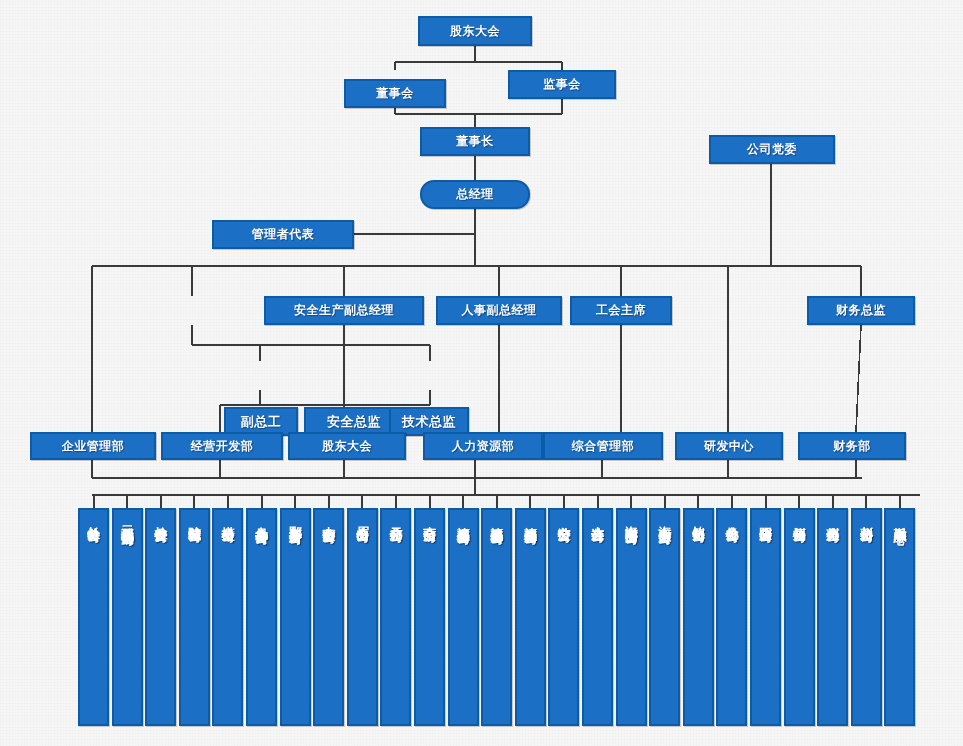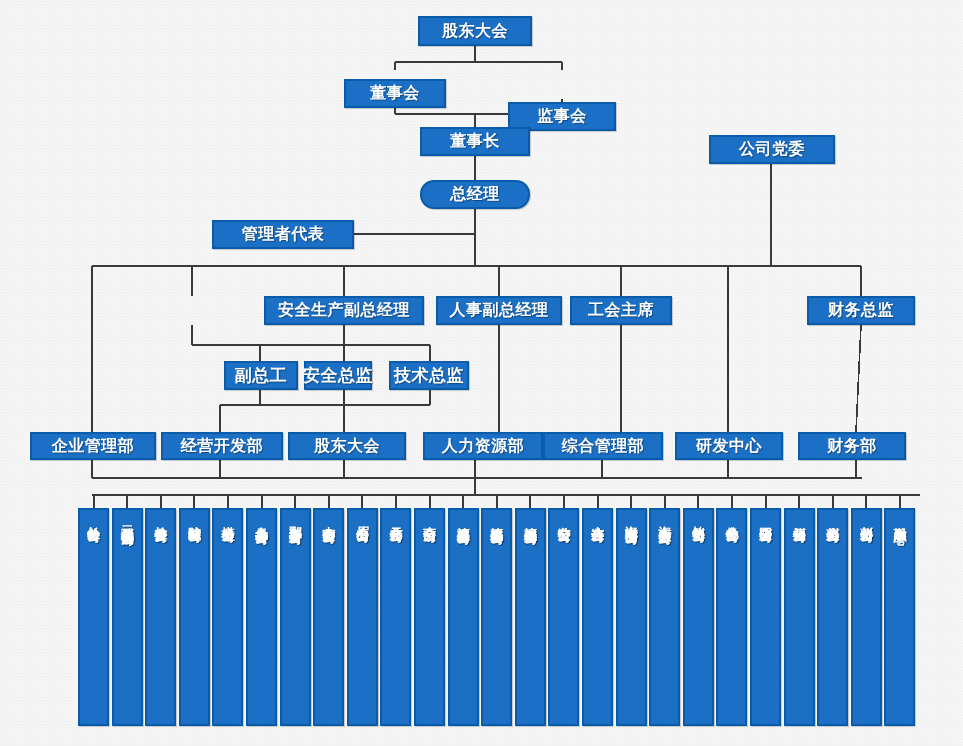--- a/index.html
+++ b/index.html
@@ -28,25 +28,25 @@
     border:2px solid #0b5ca8;
     box-shadow:1px 1px 0 rgba(0,0,0,0.18);
     display:flex;align-items:center;justify-content:center;
     color:#ffffff;
     font-weight:bold;
     letter-spacing:0.5px;
     text-shadow:1px 1px 1px rgba(0,0,0,0.35);
     z-index:3;
   }
   .node.h{
-    font-size:16px;
+    font-size:12px;
     padding:0 6px;
     white-space:nowrap;
   }
-  .node.small{font-size:17px;}
+  .node.small{font-size:13px;margin-top:46px;}
   .node.v{
     font-size:13px;
     writing-mode:vertical-rl;
     text-orientation:upright;
     line-height:1.05;
     padding:6px 0;
     letter-spacing:1px;
     justify-content:flex-start;
   }
   .node.v span{display:block;}
@@ -144,42 +144,42 @@
         <line x1="833" y1="495" x2="833" y2="508" stroke="#3a3a3a" stroke-width="1.6"></line>
         <line x1="866" y1="495" x2="866" y2="508" stroke="#3a3a3a" stroke-width="1.6"></line>
         <line x1="900" y1="495" x2="900" y2="508" stroke="#3a3a3a" stroke-width="1.6"></line>
       </g>
   </svg>
 
   <div class="node h" style="left:418px;top:16px;width:114px;height:30px;">股东大会</div>
 
   <div class="node h" style="left:344px;top:70px;width:102px;height:29px;margin-top:9px;">董事会</div>
 
-  <div class="node h" style="left:508px;top:70px;width:108px;height:29px;margin-top:32px;">监事会</div>
+  <div class="node h" style="left:508px;top:70px;width:108px;height:29px;">监事会</div>
 
   <div class="node h" style="left:420px;top:127px;width:110px;height:29px;">董事长</div>
 
   <div class="node h" style="left:420px;top:180px;width:110px;height:29px;border-radius:14px;">总经理</div>
 
   <div class="node h" style="left:212px;top:220px;width:142px;height:29px;">管理者代表</div>
 
   <div class="node h" style="left:709px;top:135px;width:126px;height:29px;">公司党委</div>
 
 
   <div class="node h" style="left:264px;top:296px;width:160px;height:29px;">安全生产副总经理</div>
 
   <div class="node h" style="left:436px;top:296px;width:126px;height:29px;">人事副总经理</div>
 
   <div class="node h" style="left:570px;top:296px;width:102px;height:29px;">工会主席</div>
 
   <div class="node h" style="left:807px;top:296px;width:108px;height:29px;">财务总监</div>
 
   <div class="node h small" style="left:224px;top:361px;width:74px;height:29px;">副总工</div>
 
-  <div class="node h small" style="left:304px;top:361px;width:68px;height:29px;">安全总监</div>
+  <div class="node h small" style="left:304px;top:361px;width:100px;height:29px;">安全总监</div>
 
   <div class="node h small" style="left:389px;top:361px;width:80px;height:29px;">技术总监</div>
 
   <div class="node h" style="left:30px;top:432px;width:126px;height:28px;">企业管理部</div>
 
   <div class="node h" style="left:161px;top:432px;width:122px;height:28px;">经营开发部</div>
 
   <div class="node h" style="left:288px;top:432px;width:118px;height:28px;">股东大会</div>
 
   <div class="node h" style="left:415px;top:432px;width:120px;height:28px;margin-left:8px;">人力资源部</div>

